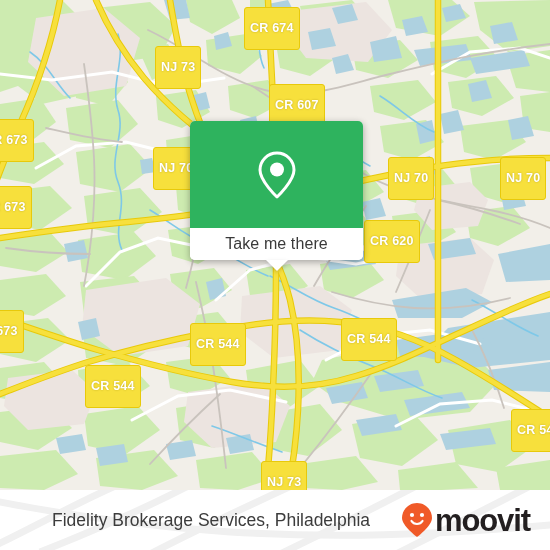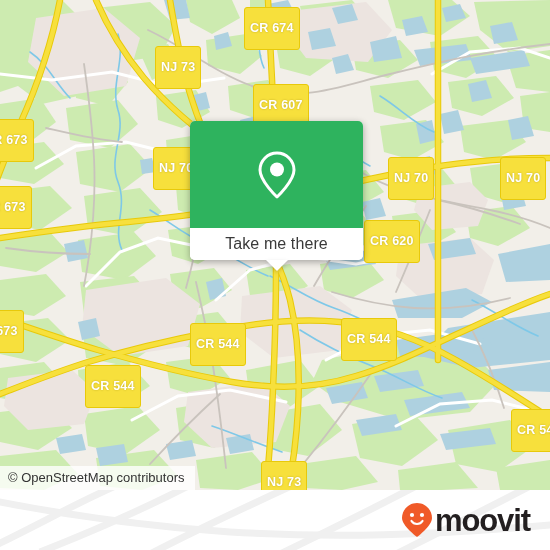--- a/index.html
+++ b/index.html
@@ -302,36 +302,35 @@
           <path d="M0 394 C26 384 56 372 88 362 C128 350 170 340 212 332 C258 322 300 318 340 322 C384 326 420 340 456 360 C492 380 522 400 550 418"></path>
           <path d="M438 0 C438 40 438 80 438 118 C438 158 438 200 438 240 C438 280 438 320 438 360"></path>
           <path d="M96 0 C108 28 124 54 144 78 C168 106 196 130 226 150 C256 170 282 182 306 190"></path>
         </g>
       </g>
     </svg>
 
     <div id="shield-layer">
         <div class="shield" style="left: 244px; top: 7px;">CR 674</div>
         <div class="shield" style="left: 155px; top: 46px;">NJ 73</div>
-        <div class="shield" style="left: 253px; top: 84px;">CR 607</div>
+        <div class="shield" style="left: 269px; top: 84px;">CR 607</div>
         <div class="shield" style="left: -22px; top: 119px;">CR 673</div>
         <div class="shield" style="left: 153px; top: 147px;">NJ 70</div>
         <div class="shield" style="left: 388px; top: 157px;">NJ 70</div>
         <div class="shield" style="left: 500px; top: 157px;">NJ 70</div>
         <div class="shield" style="left: -24px; top: 186px;">CR 673</div>
         <div class="shield" style="left: 364px; top: 220px;">CR 620</div>
         <div class="shield" style="left: 190px; top: 323px;">CR 544</div>
         <div class="shield" style="left: 341px; top: 318px;">CR 544</div>
         <div class="shield" style="left: -32px; top: 310px;">CR 673</div>
         <div class="shield" style="left: 85px; top: 365px;">CR 544</div>
         <div class="shield" style="left: 511px; top: 409px;">CR 544</div>
         <div class="shield" style="left: 261px; top: 461px;">NJ 73</div>
       </div>
 
-    <div class="attrib">© OpenStreetMap contributors</div>
   </div>
 
   <div class="card">
     <div class="card-head">
       <svg width="40" height="50" viewBox="0 0 40 50">
         <path d="M20 3 C10.6 3 3 10.6 3 20 C3 31 20 47 20 47 C20 47 37 31 37 20 C37 10.6 29.4 3 20 3 Z" fill="none" stroke="#ffffff" stroke-width="3" stroke-linejoin="round"></path>
         <circle cx="20" cy="19.5" r="7" fill="#ffffff"></circle>
       </svg>
     </div>
     <div class="card-foot">
@@ -344,20 +343,21 @@
     <svg class="footer-lines" width="550" height="60" viewBox="0 0 550 60">
       <g stroke="#f0f0f0" stroke-width="7" fill="none">
         <path d="M-10 58 C40 34 78 12 120 -6"></path>
         <path d="M40 62 C96 40 150 16 196 -8"></path>
         <path d="M150 64 C200 38 252 14 300 -8"></path>
         <path d="M280 64 C330 40 378 16 424 -8"></path>
         <path d="M396 64 C444 40 492 16 538 -8"></path>
         <path d="M-10 10 C60 24 140 36 230 42 C330 48 430 46 560 34"></path>
       </g>
     </svg>
+    <div class="footer-title">Fidelity Brokerage Services, Philadelphia</div>
     <div class="logo">
       <svg width="32" height="36" viewBox="0 0 32 36">
         <path d="M16 1 C7.7 1 1 7.7 1 16 C1 24 16 35 16 35 C16 35 31 24 31 16 C31 7.7 24.3 1 16 1 Z" fill="#f05a28"></path>
         <circle cx="11" cy="13" r="2.1" fill="#ffffff"></circle>
         <circle cx="21" cy="13" r="2.1" fill="#ffffff"></circle>
         <path d="M10.5 19 C13 23 19 23 21.5 19" fill="none" stroke="#ffffff" stroke-width="2.2" stroke-linecap="round"></path>
       </svg>
       <span class="logo-word">moovit</span>
     </div>
   </div>

